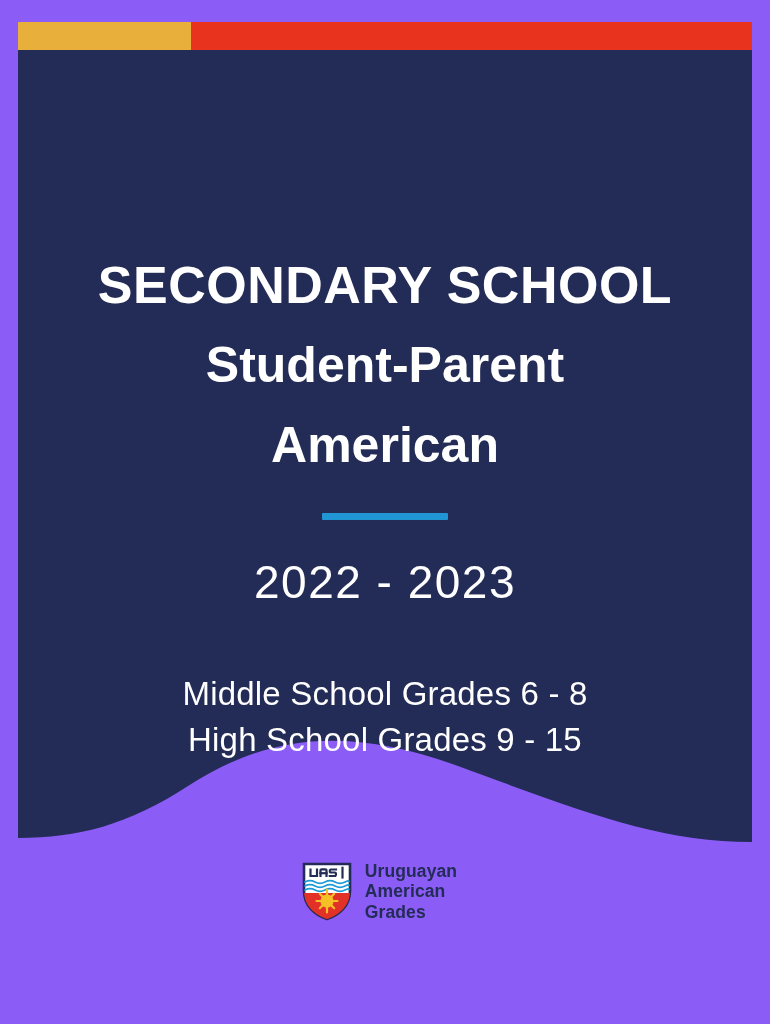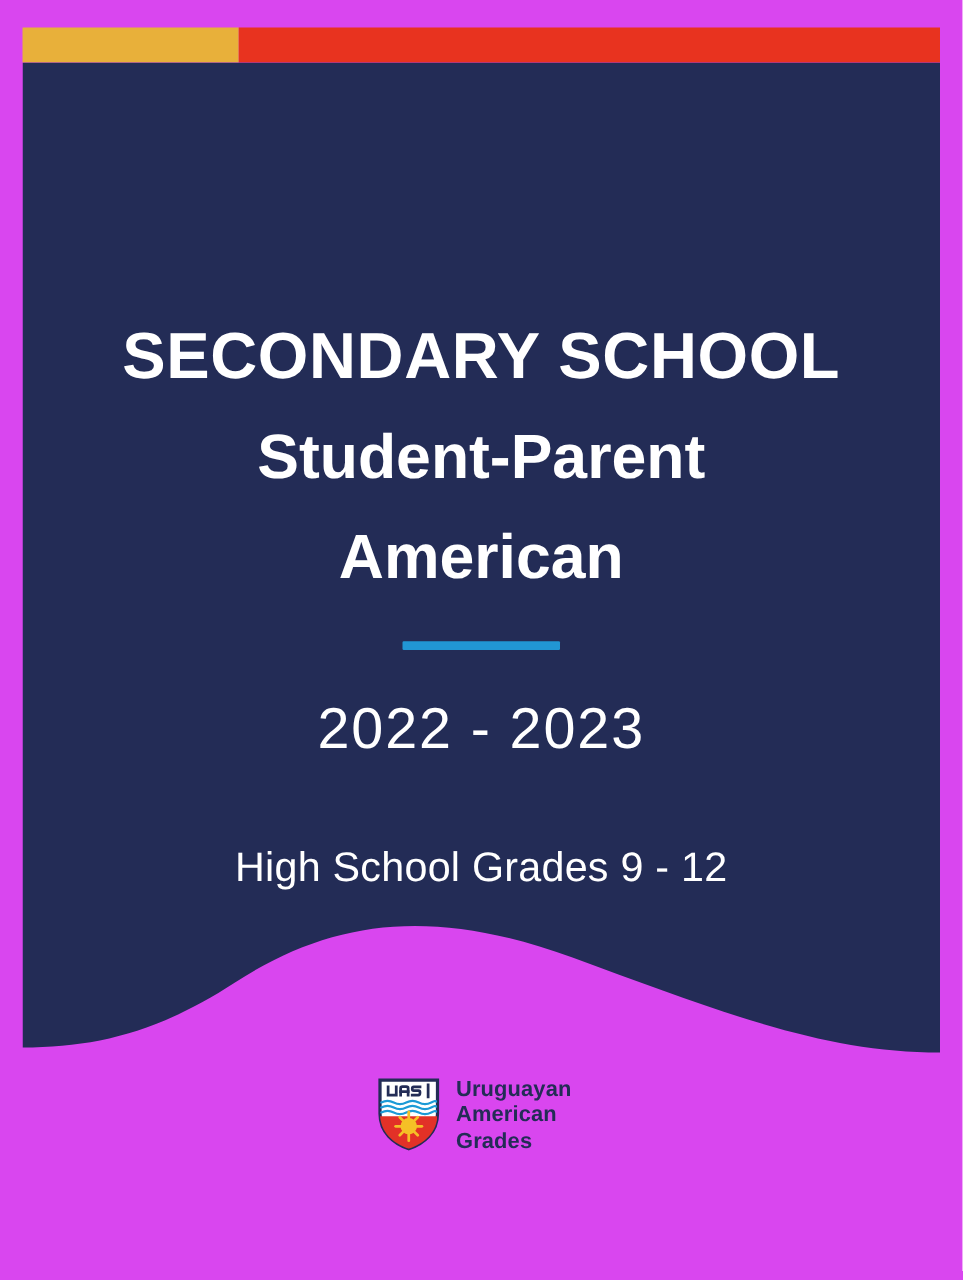--- a/index.html
+++ b/index.html
@@ -10,21 +10,21 @@
   }
   body {
     font-family: "Liberation Sans", sans-serif;
     -webkit-font-smoothing: antialiased;
   }
 
   #page {
     position: relative;
     width: 770px;
     height: 1024px;
-    background: #d946ef;
+    background: #8b5cf6;
     overflow: hidden;
   }
 
   
   #accent-bar {
     position: absolute;
     left: 18px;
     top: 22px;
     width: 734px;
     height: 28px;
@@ -172,21 +172,22 @@
     <div id="title-block">
       <h1 class="line-secondary">SECONDARY SCHOOL</h1>
       <h1 class="line-studentparent">Student-Parent</h1>
       <h1 class="line-handbook">American</h1>
 
       <div id="divider-rule"></div>
 
       <p class="line-year">2022 - 2023</p>
 
       <div id="grades-block">
-        <p class="line-grade">High School Grades 9 - 12</p>
+        <p class="line-grade">Middle School Grades 6 - 8</p>
+        <p class="line-grade">High School Grades 9 - 15</p>
       </div>
     </div>
   </div>
 
   <div id="logo-lockup">
 
     <svg id="shield-mark" viewBox="0 0 52 60">
       <defs>
         <clipPath id="shieldClip">
           <path d="M3,3 L49,3 L49,30 C49,45 38,54 26,58 C14,54 3,45 3,30 Z"></path>

